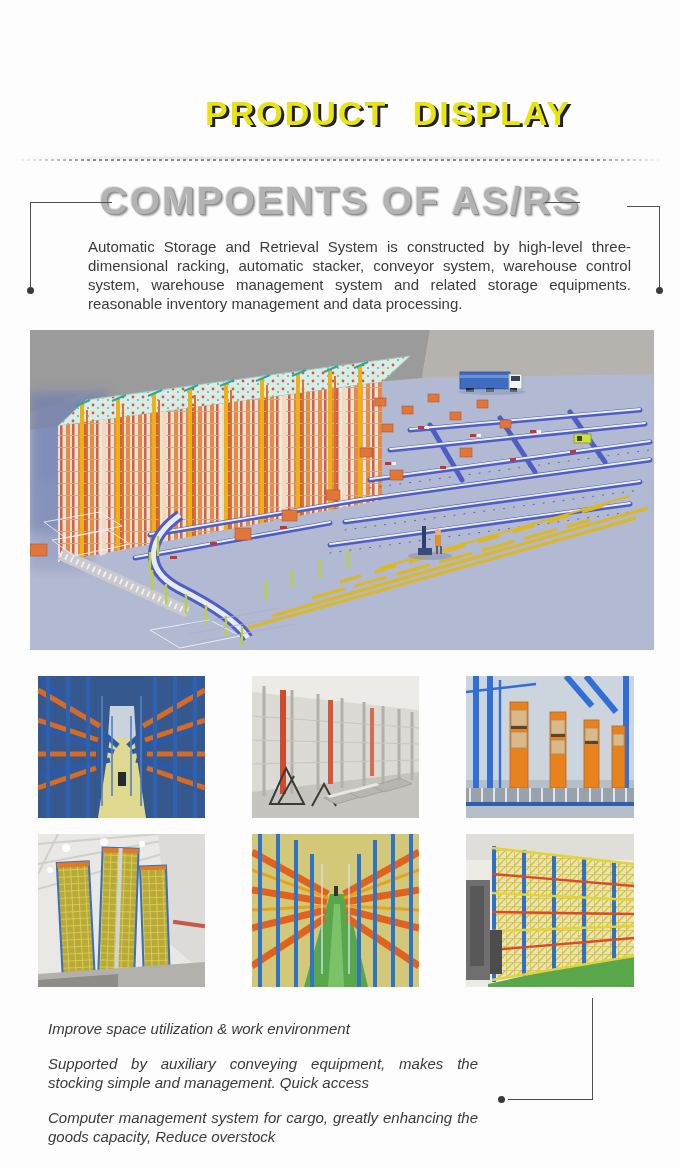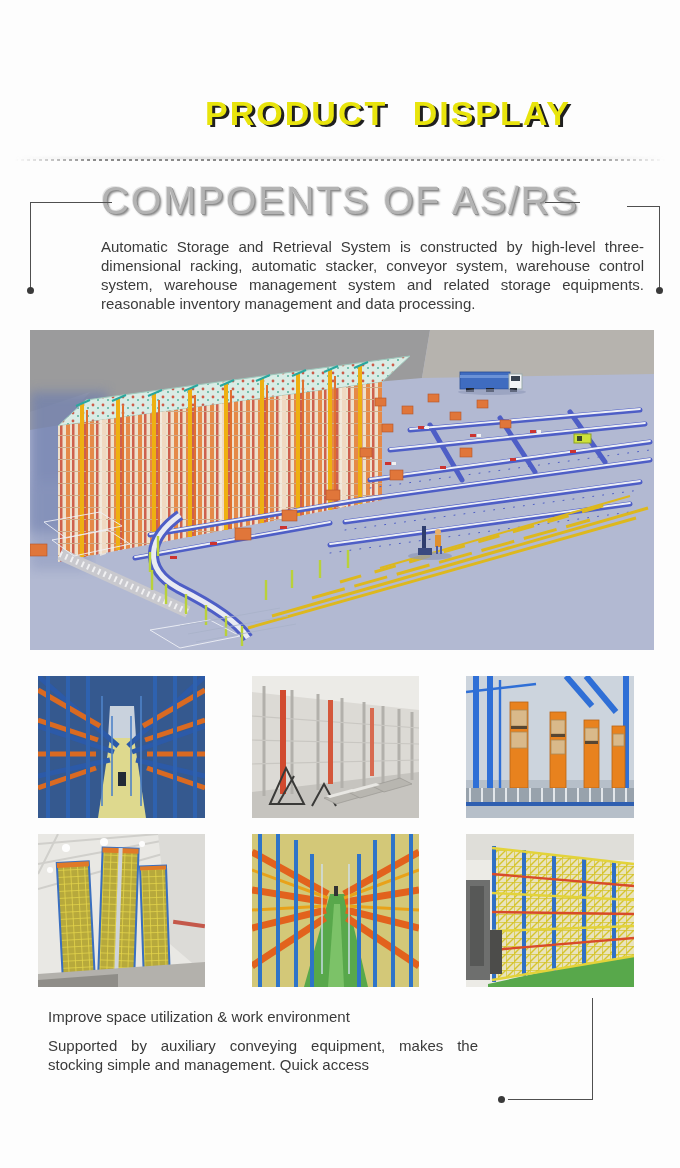--- a/index.html
+++ b/index.html
@@ -16,43 +16,43 @@
   .divider .soft{position:absolute;top:0;left:0;right:0;height:2px;
     background:linear-gradient(90deg,rgba(150,150,150,0),rgba(150,150,150,.35) 20%,rgba(150,150,150,.45) 50%,rgba(150,150,150,.35) 80%,rgba(150,150,150,0));
     filter:blur(1px);}
   .divider .dashes{position:absolute;top:2px;left:0;right:0;height:2px;
     background:repeating-linear-gradient(90deg,#8a8a8a 0 3px,transparent 3px 6px);
     -webkit-mask-image:linear-gradient(90deg,transparent,#000 12%,#000 88%,transparent);
     mask-image:linear-gradient(90deg,transparent,#000 12%,#000 88%,transparent);}
 
   
   .section-heading{position:absolute;top:179px;left:0;width:680px;text-align:center;
-    font-size:39px;font-weight:normal;letter-spacing:2px;color:#b3b3b3;white-space:nowrap;
+    font-size:39px;font-weight:bold;letter-spacing:2px;color:#b3b3b3;white-space:nowrap;
     text-shadow:-1px -1px 0 #e3e3e3,1px 1px 0 #8e8e8e,2px 2px 2px #9c9c9c;}
 
   
   .decor{position:absolute;background:#4f4f4f;}
   .decor-dot{position:absolute;width:7px;height:7px;border-radius:50%;background:#3a3a3a;}
 
   
-  .description{position:absolute;top:237px;left:101px;width:543px;
+  .description{position:absolute;top:237px;left:88px;width:543px;
     font-size:15px;line-height:19px;text-align:justify;color:#3b3b3b;}
 
   
   .main-render{position:absolute;top:330px;left:30px;width:624px;height:320px;}
 
   
   .photo{position:absolute;display:block;margin:0;}
   .p-r1{top:676px;height:142px;} .p-r2{top:834px;height:153px;}
   .p-c1{left:38px;width:167px;} .p-c2{left:252px;width:167px;} .p-c3{left:466px;width:168px;}
   .photo svg{display:block;width:100%;height:100%;}
 
   
   .notes{position:absolute;top:1003px;left:48px;width:430px;font-size:15px;line-height:19px;}
-  .notes p{margin:4px 0 10px 0;text-align:justify;}
+  .notes p{margin:16px 0 10px 0;text-align:justify;font-style:italic;}
   .notes p:first-child{text-align:left;}
 </style>
 </head>
 <body>
 
 <div id="page">
 
   <div class="banner-title">PRODUCT DISPLAY</div>
 
   <div class="divider">
@@ -537,19 +537,20 @@
         <line x1="26" y1="59" x2="168" y2="66"></line>
           <line x1="26" y1="97" x2="168" y2="92"></line>
       </g>
       <rect x="24" y="96" width="12" height="44" fill="#4c4c4a"></rect>
     </svg>
   </figure>
 
   <div class="notes">
     <p>Improve space utilization &amp; work environment</p>
     <p>Supported by auxiliary conveying equipment, makes the stocking simple and management. Quick access</p>
+    <p>Computer management system for cargo, greatly enhancing the goods capacity, Reduce overstock</p>
   </div>
 
   <div class="decor" style="left:592px;top:998px;width:1px;height:102px;"></div>
   <div class="decor" style="left:508px;top:1099px;width:85px;height:1px;"></div>
   <div class="decor-dot" style="left:498px;top:1096px;"></div>
 
 </div>
 
 </body></html>

